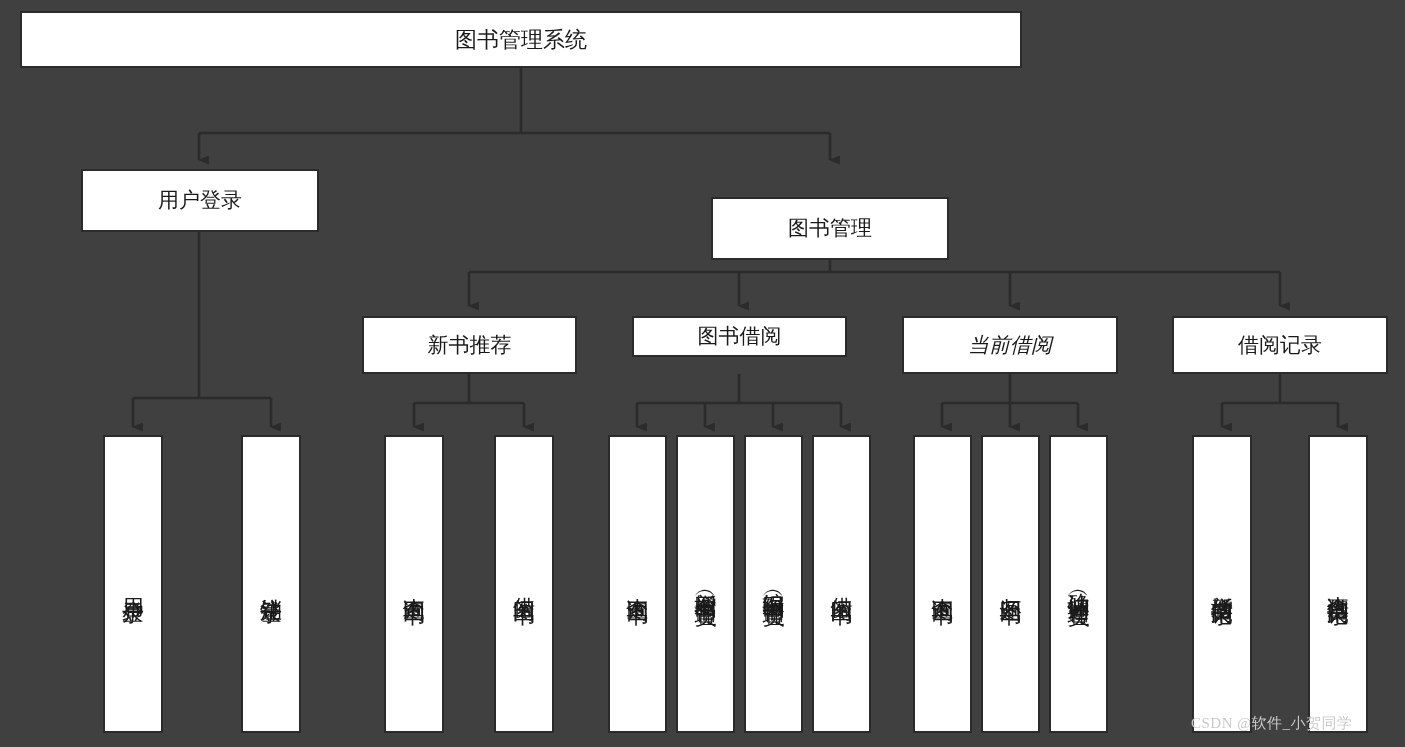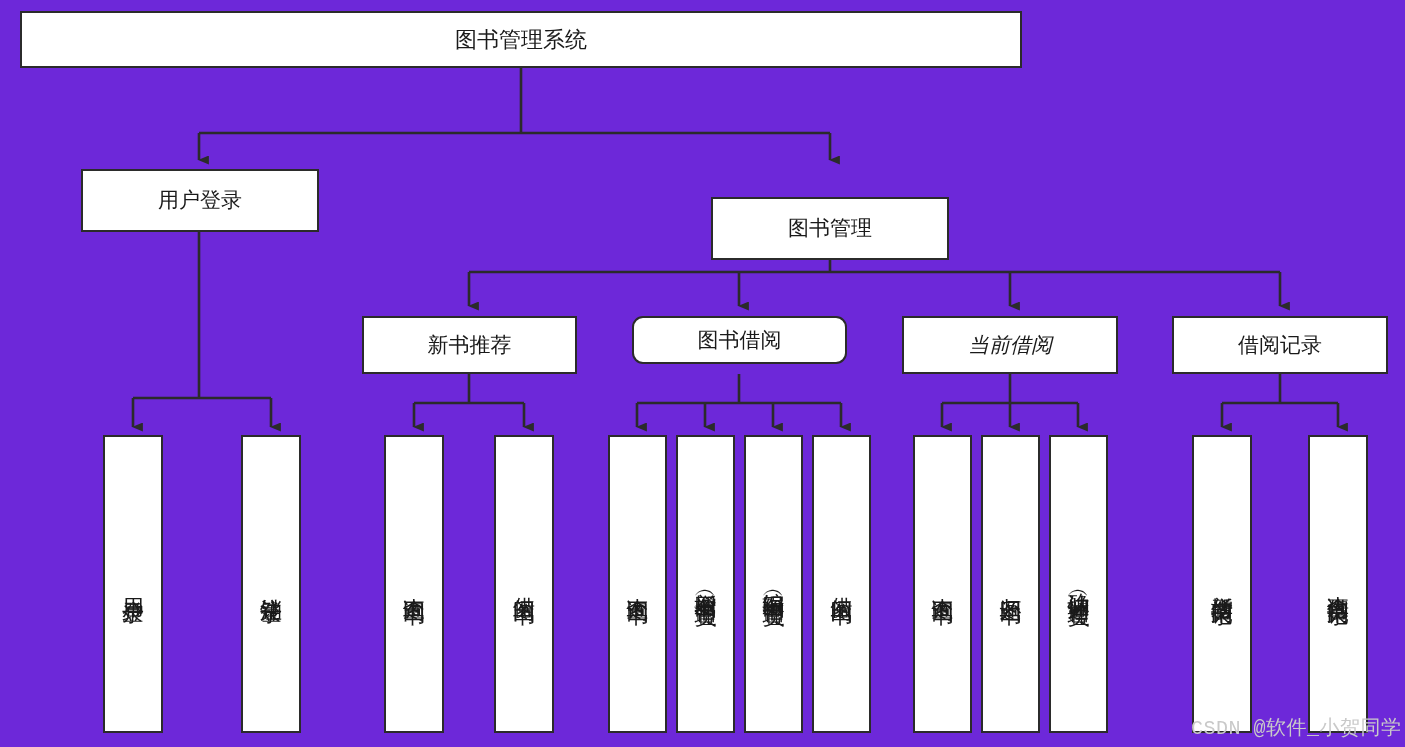--- a/index.html
+++ b/index.html
@@ -11,21 +11,21 @@
     width: 1405px;
     height: 747px;
     font-family: "DejaVu Sans", "Liberation Sans", sans-serif;
     overflow: hidden;
     position: relative;
   }
   #diagram-root {
     position: relative;
     width: 1405px;
     height: 747px;
-    background: #6d28d9;
+    background: #404040;
   }
   svg.edges {
     position: absolute;
     left: 0;
     top: 0;
     width: 1405px;
     height: 747px;
     pointer-events: none;
   }
   .node {
@@ -58,25 +58,25 @@
     writing-mode: vertical-rl;
     text-orientation: upright;
     font-size: 22px;
     letter-spacing: 2px;
     line-height: 1;
   }
   .watermark {
     position: absolute;
     left: 1191px;
     top: 714px;
-    font-size: 20px;
+    font-size: 15px;
     color: #c9c9c9;
     letter-spacing: 0.5px;
     white-space: nowrap;
-    font-family: Liberation Mono, monospace;
+    font-family: Liberation Serif, serif;
   }
 </style>
 </head>
 <body>
 
 <div id="diagram-root">
 
   <svg class="edges" viewBox="0 0 1405 747" xmlns="http://www.w3.org/2000/svg">
     <defs>
       <marker id="arrow" viewBox="0 0 10 12" refX="5" refY="11" markerWidth="9" markerHeight="11" orient="auto-start-reverse" markerUnits="userSpaceOnUse">
@@ -134,21 +134,21 @@
   <div class="node horiz" style="left:81px; top:169px; width:238px; height:63px;">
     <span class="label">用户登录</span>
   </div>
   <div class="node horiz" style="left:711px; top:169px; width:238px; height:63px;margin-top:28px;">
     <span class="label">图书管理</span>
   </div>
 
   <div class="node horiz" style="left:362px; top:316px; width:215px; height:58px;justify-content:center;">
     <span class="label">新书推荐</span>
   </div>
-  <div class="node horiz" style="left:632px; top:316px; width:215px; height:48px;border-radius:11px;">
+  <div class="node horiz" style="left:632px; top:316px; width:215px; height:41px;">
     <span class="label">图书借阅</span>
   </div>
   <div class="node horiz" style="left:902px; top:316px; width:216px; height:58px;font-style:italic;">
     <span class="label">当前借阅</span>
   </div>
   <div class="node horiz" style="left:1172px; top:316px; width:216px; height:58px;">
     <span class="label">借阅记录</span>
   </div>
 
   <div class="node vert" style="left:103px; top:435px; width:60px; height:298px;">

